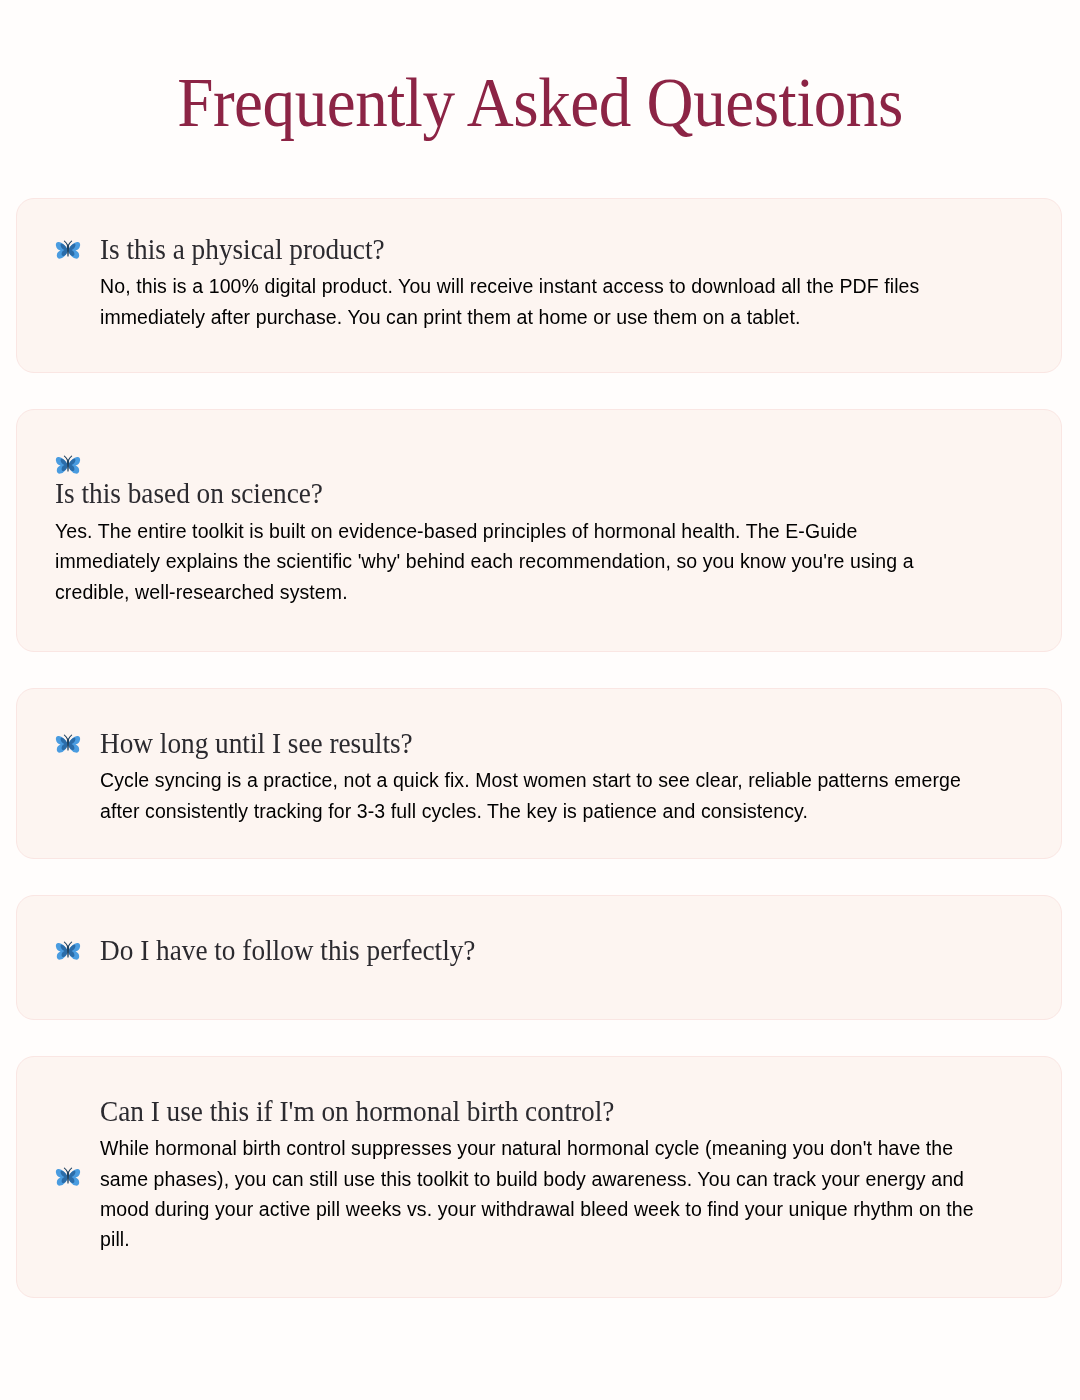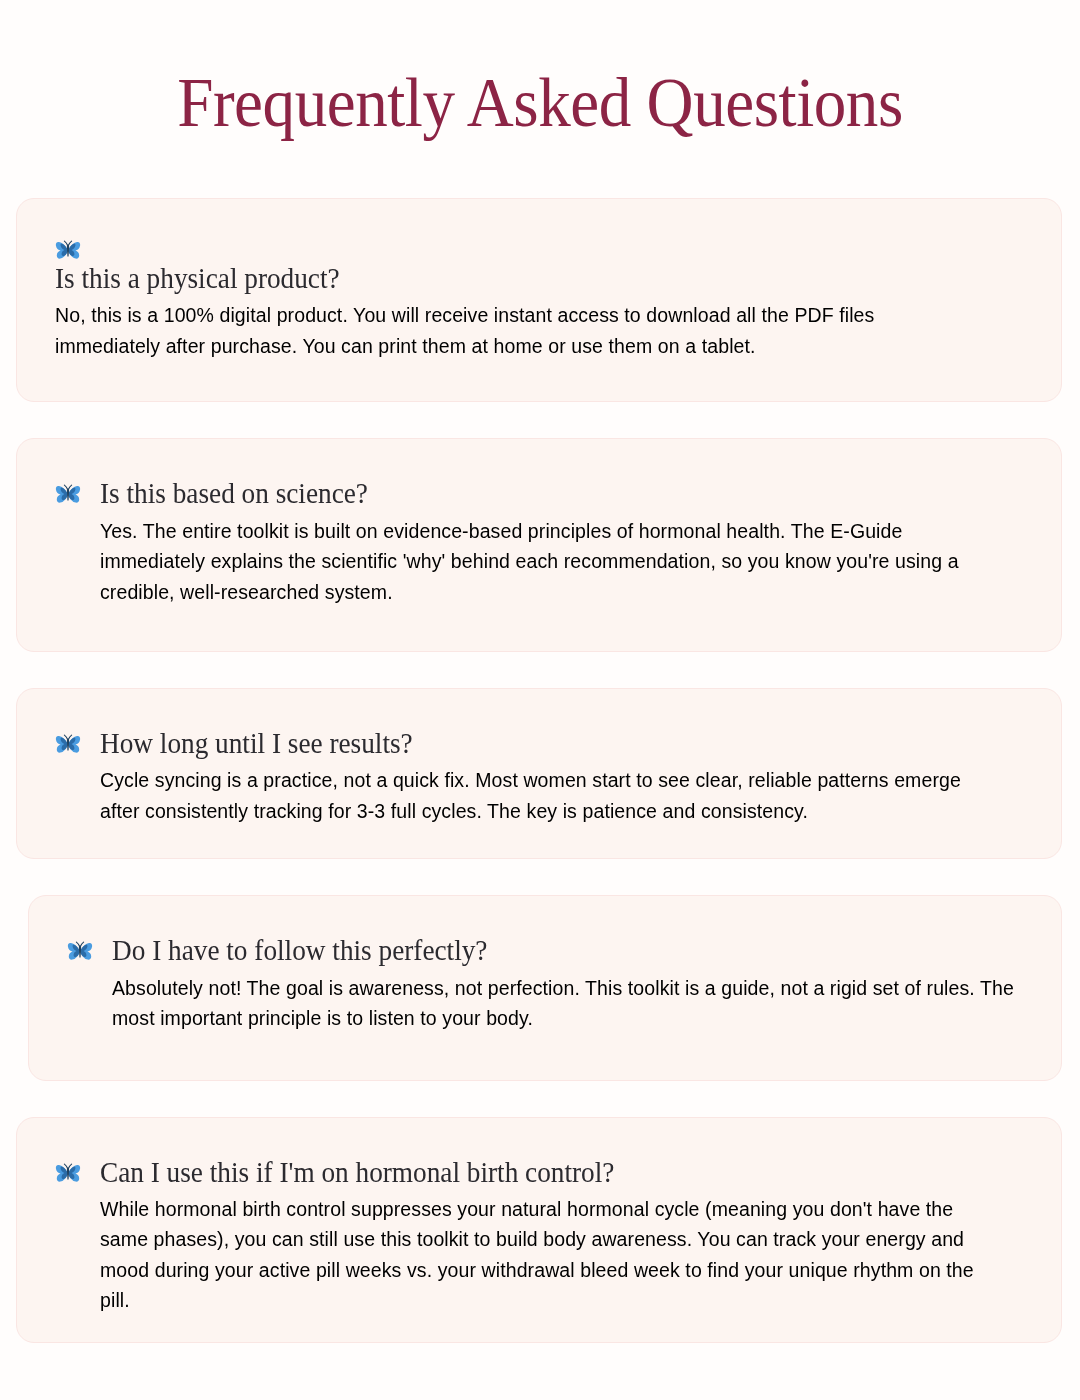--- a/index.html
+++ b/index.html
@@ -100,25 +100,25 @@
     font-size: 19.5px;
     font-weight: 400;
     color: #000000;
     line-height: 1.56;
     letter-spacing: 0.1px;
     margin: 0;
     max-width: 905px;
   }
 
   
-  .faq-card.c1 { padding-top: 34px; padding-bottom: 40px; flex-direction: column; }
-  .faq-card.c2 { padding-top: 38px; padding-bottom: 44px; }
+  .faq-card.c1 { padding-top: 34px; padding-bottom: 40px; }
+  .faq-card.c2 { padding-top: 38px; padding-bottom: 44px; flex-direction: column; }
   .faq-card.c3 { padding-top: 38px; padding-bottom: 32px; }
-  .faq-card.c4 { padding-top: 38px; padding-bottom: 46px; margin-left: 12px; }
-  .faq-card.c5 { padding-top: 38px; padding-bottom: 26px; }
+  .faq-card.c4 { padding-top: 38px; padding-bottom: 46px; }
+  .faq-card.c5 { padding-top: 38px; padding-bottom: 42px; align-items: center; }
 </style>
 </head>
 <body>
 
 <div class="page">
 
   <h1 class="page-title">Frequently Asked Questions</h1>
 
   <div class="faq-list">
 
@@ -183,21 +183,20 @@
           <path d="M13.4 11.5 C15.8 7.2 19.0 4.4 22.0 4.0 C24.4 3.7 25.4 5.2 25.1 7.6 C24.7 10.4 22.8 12.3 20.4 12.6 C22.6 13.2 24.1 15.0 24.2 17.3 C24.3 19.6 22.8 21.0 20.6 20.6 C17.7 20.1 15.0 17.2 13.4 13.4 Z" fill="#4a9ce0"></path>
           <path d="M12.6 11.5 C11.2 9.0 9.4 7.0 7.6 6.1 C6.2 5.4 5.4 6.0 5.6 7.6 C5.9 9.7 7.5 11.4 9.4 11.9 C7.8 12.6 6.6 14.1 6.6 15.9 C6.6 17.6 7.7 18.4 9.2 17.8 C10.8 17.2 12.0 15.2 12.6 13.2 Z" fill="#2b6ca8"></path>
           <path d="M13.4 11.5 C14.8 9.0 16.6 7.0 18.4 6.1 C19.8 5.4 20.6 6.0 20.4 7.6 C20.1 9.7 18.5 11.4 16.6 11.9 C18.2 12.6 19.4 14.1 19.4 15.9 C19.4 17.6 18.3 18.4 16.8 17.8 C15.2 17.2 14.0 15.2 13.4 13.2 Z" fill="#2b6ca8"></path>
           <path d="M13 6.5 C12.2 6.5 11.8 7.4 11.9 8.8 L12.4 17.8 C12.45 19.0 13.55 19.0 13.6 17.8 L14.1 8.8 C14.2 7.4 13.8 6.5 13 6.5 Z" fill="#20415e"></path>
           <path d="M12.4 7.0 C11.9 5.6 10.6 4.0 9.4 3.1" stroke="#20415e" stroke-width="1.1" fill="none" stroke-linecap="round"></path>
           <path d="M13.6 7.0 C14.1 5.6 15.4 4.0 16.6 3.1" stroke="#20415e" stroke-width="1.1" fill="none" stroke-linecap="round"></path>
         </svg>
       </span>
       <div class="faq-body">
         <div class="faq-question">Do I have to follow this perfectly?</div>
-        <div class="faq-answer">Absolutely not! The goal is awareness, not perfection. This toolkit is a guide, not a rigid set of rules. The most important principle is to listen to your body.</div>
       </div>
     </div>
 
     <div class="faq-card c5">
       <span class="faq-bullet">
         <svg width="26" height="24" viewBox="0 0 26 24" xmlns="http://www.w3.org/2000/svg">
           <path d="M12.6 11.5 C10.2 7.2 7.0 4.4 4.0 4.0 C1.6 3.7 0.6 5.2 0.9 7.6 C1.3 10.4 3.2 12.3 5.6 12.6 C3.4 13.2 1.9 15.0 1.8 17.3 C1.7 19.6 3.2 21.0 5.4 20.6 C8.3 20.1 11.0 17.2 12.6 13.4 Z" fill="#4a9ce0"></path>
           <path d="M13.4 11.5 C15.8 7.2 19.0 4.4 22.0 4.0 C24.4 3.7 25.4 5.2 25.1 7.6 C24.7 10.4 22.8 12.3 20.4 12.6 C22.6 13.2 24.1 15.0 24.2 17.3 C24.3 19.6 22.8 21.0 20.6 20.6 C17.7 20.1 15.0 17.2 13.4 13.4 Z" fill="#4a9ce0"></path>
           <path d="M12.6 11.5 C11.2 9.0 9.4 7.0 7.6 6.1 C6.2 5.4 5.4 6.0 5.6 7.6 C5.9 9.7 7.5 11.4 9.4 11.9 C7.8 12.6 6.6 14.1 6.6 15.9 C6.6 17.6 7.7 18.4 9.2 17.8 C10.8 17.2 12.0 15.2 12.6 13.2 Z" fill="#2b6ca8"></path>
           <path d="M13.4 11.5 C14.8 9.0 16.6 7.0 18.4 6.1 C19.8 5.4 20.6 6.0 20.4 7.6 C20.1 9.7 18.5 11.4 16.6 11.9 C18.2 12.6 19.4 14.1 19.4 15.9 C19.4 17.6 18.3 18.4 16.8 17.8 C15.2 17.2 14.0 15.2 13.4 13.2 Z" fill="#2b6ca8"></path>

